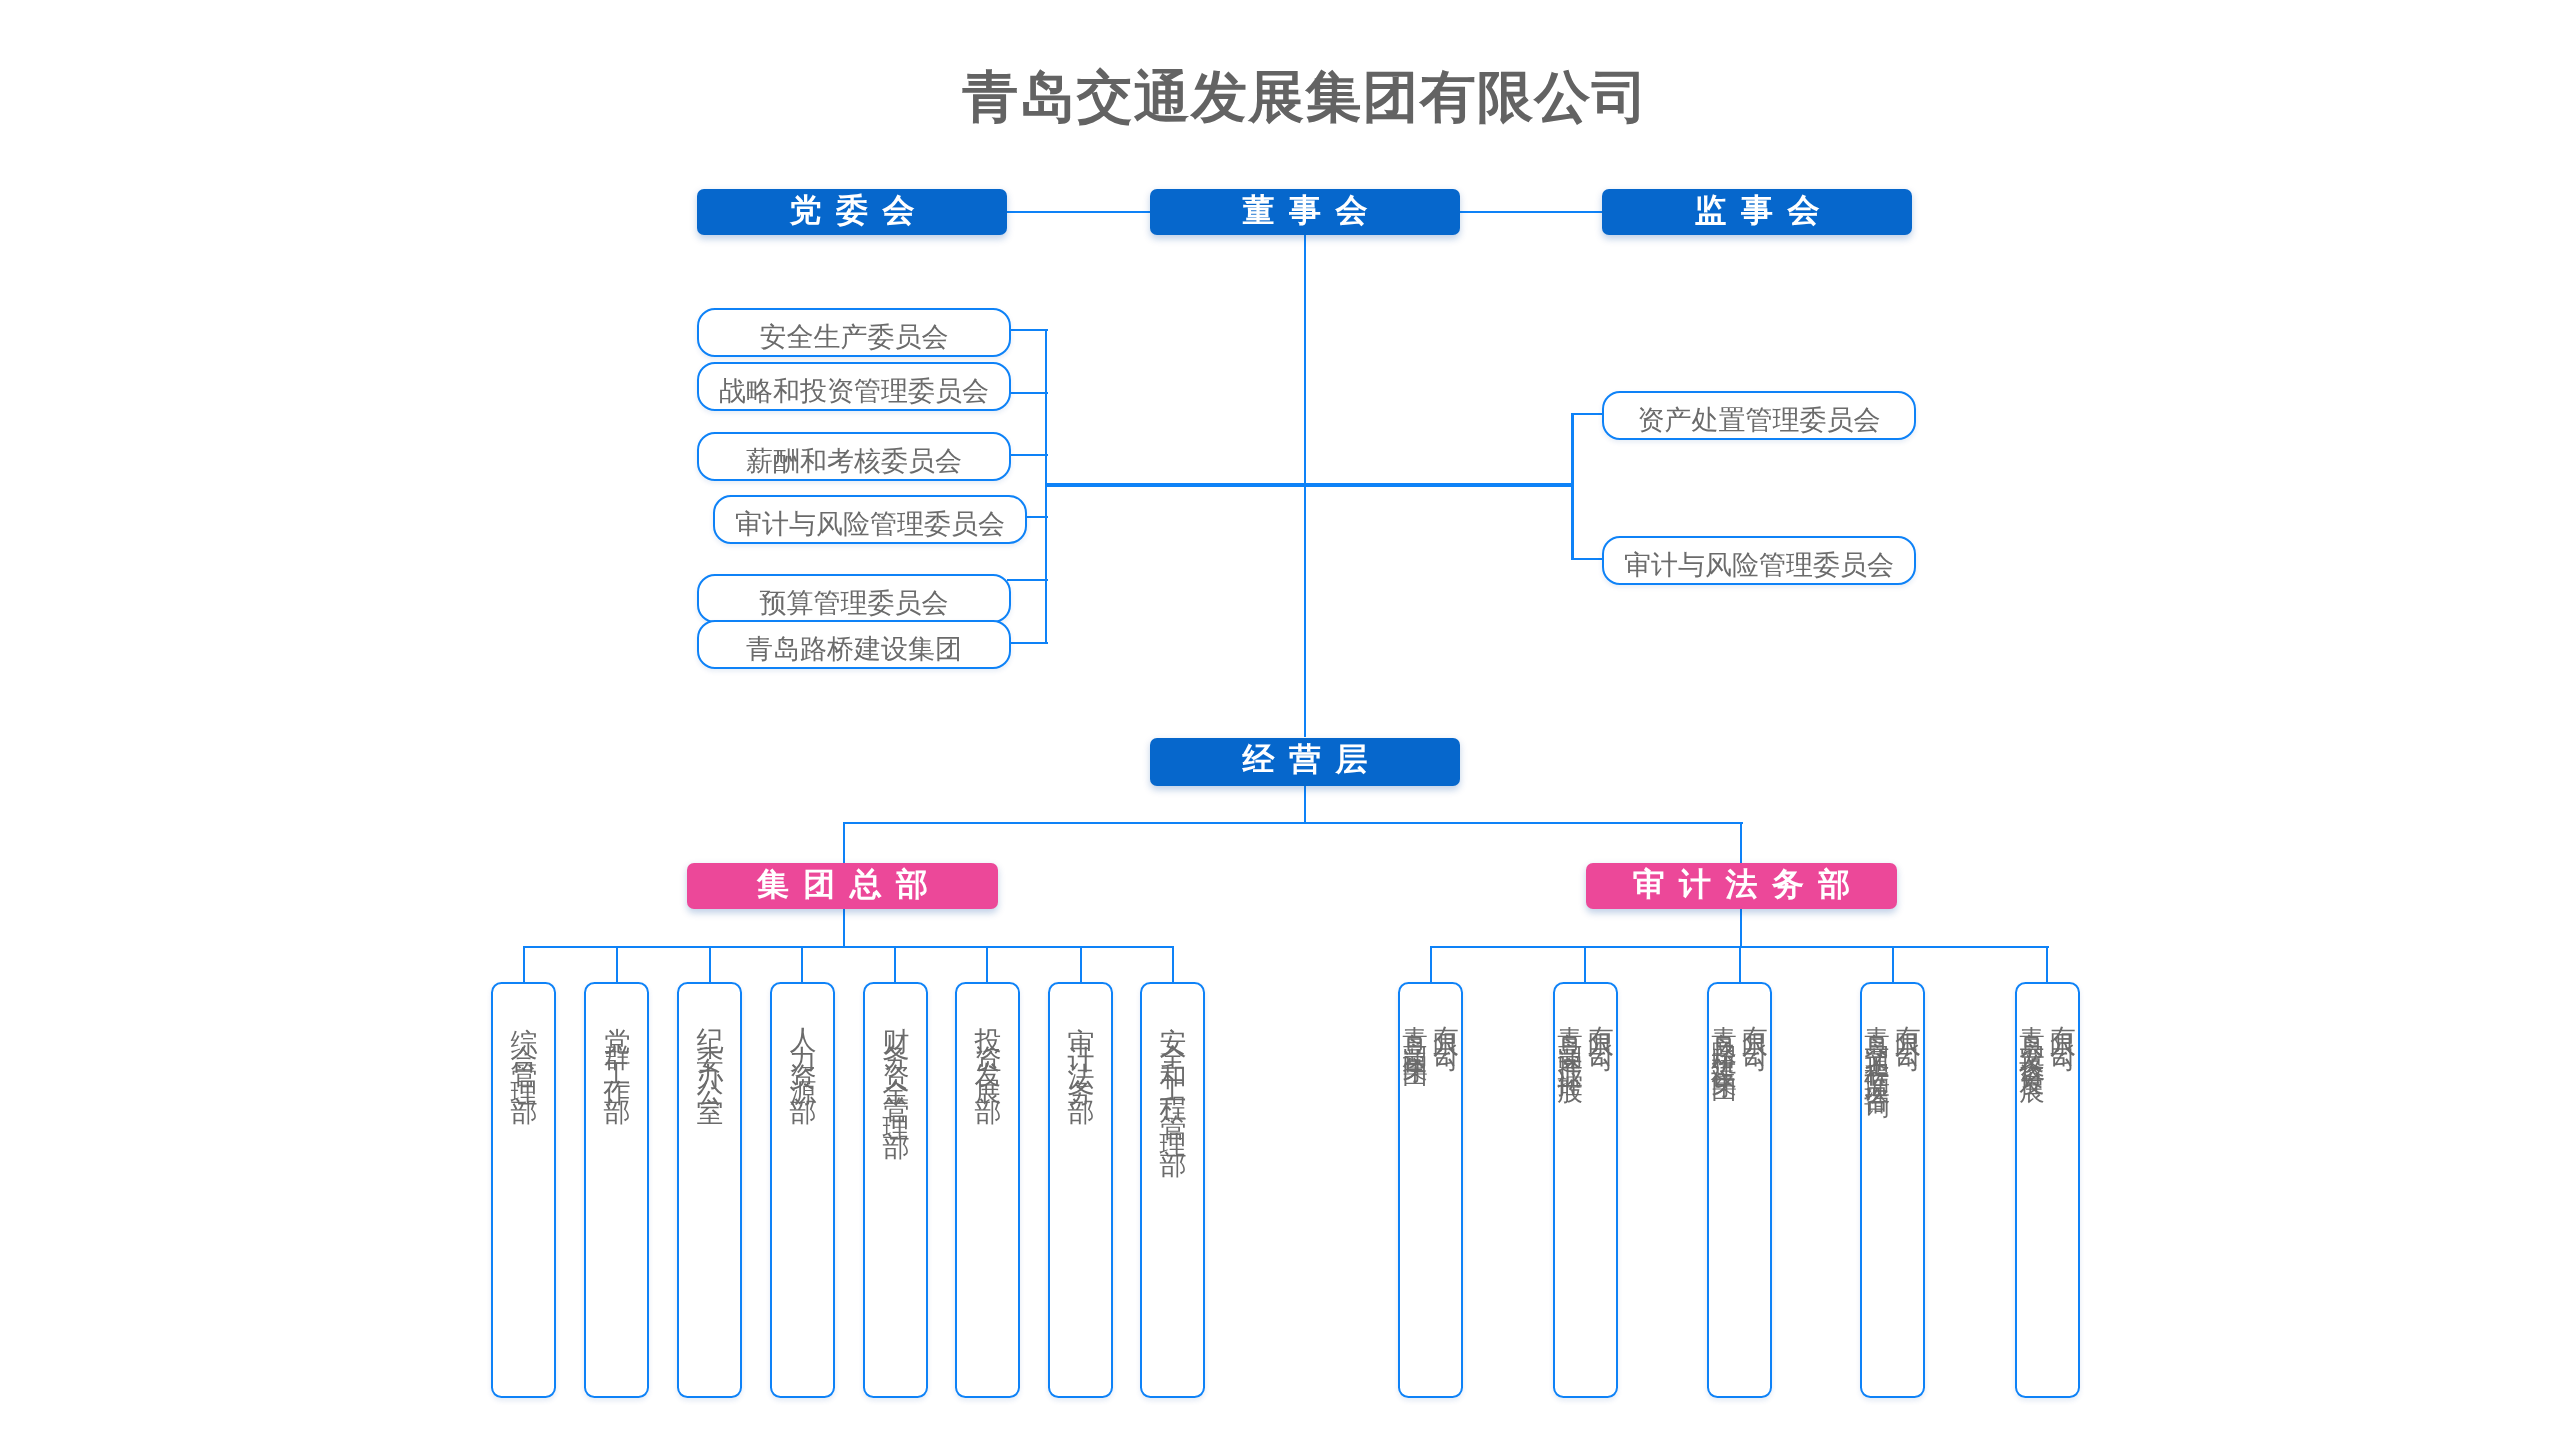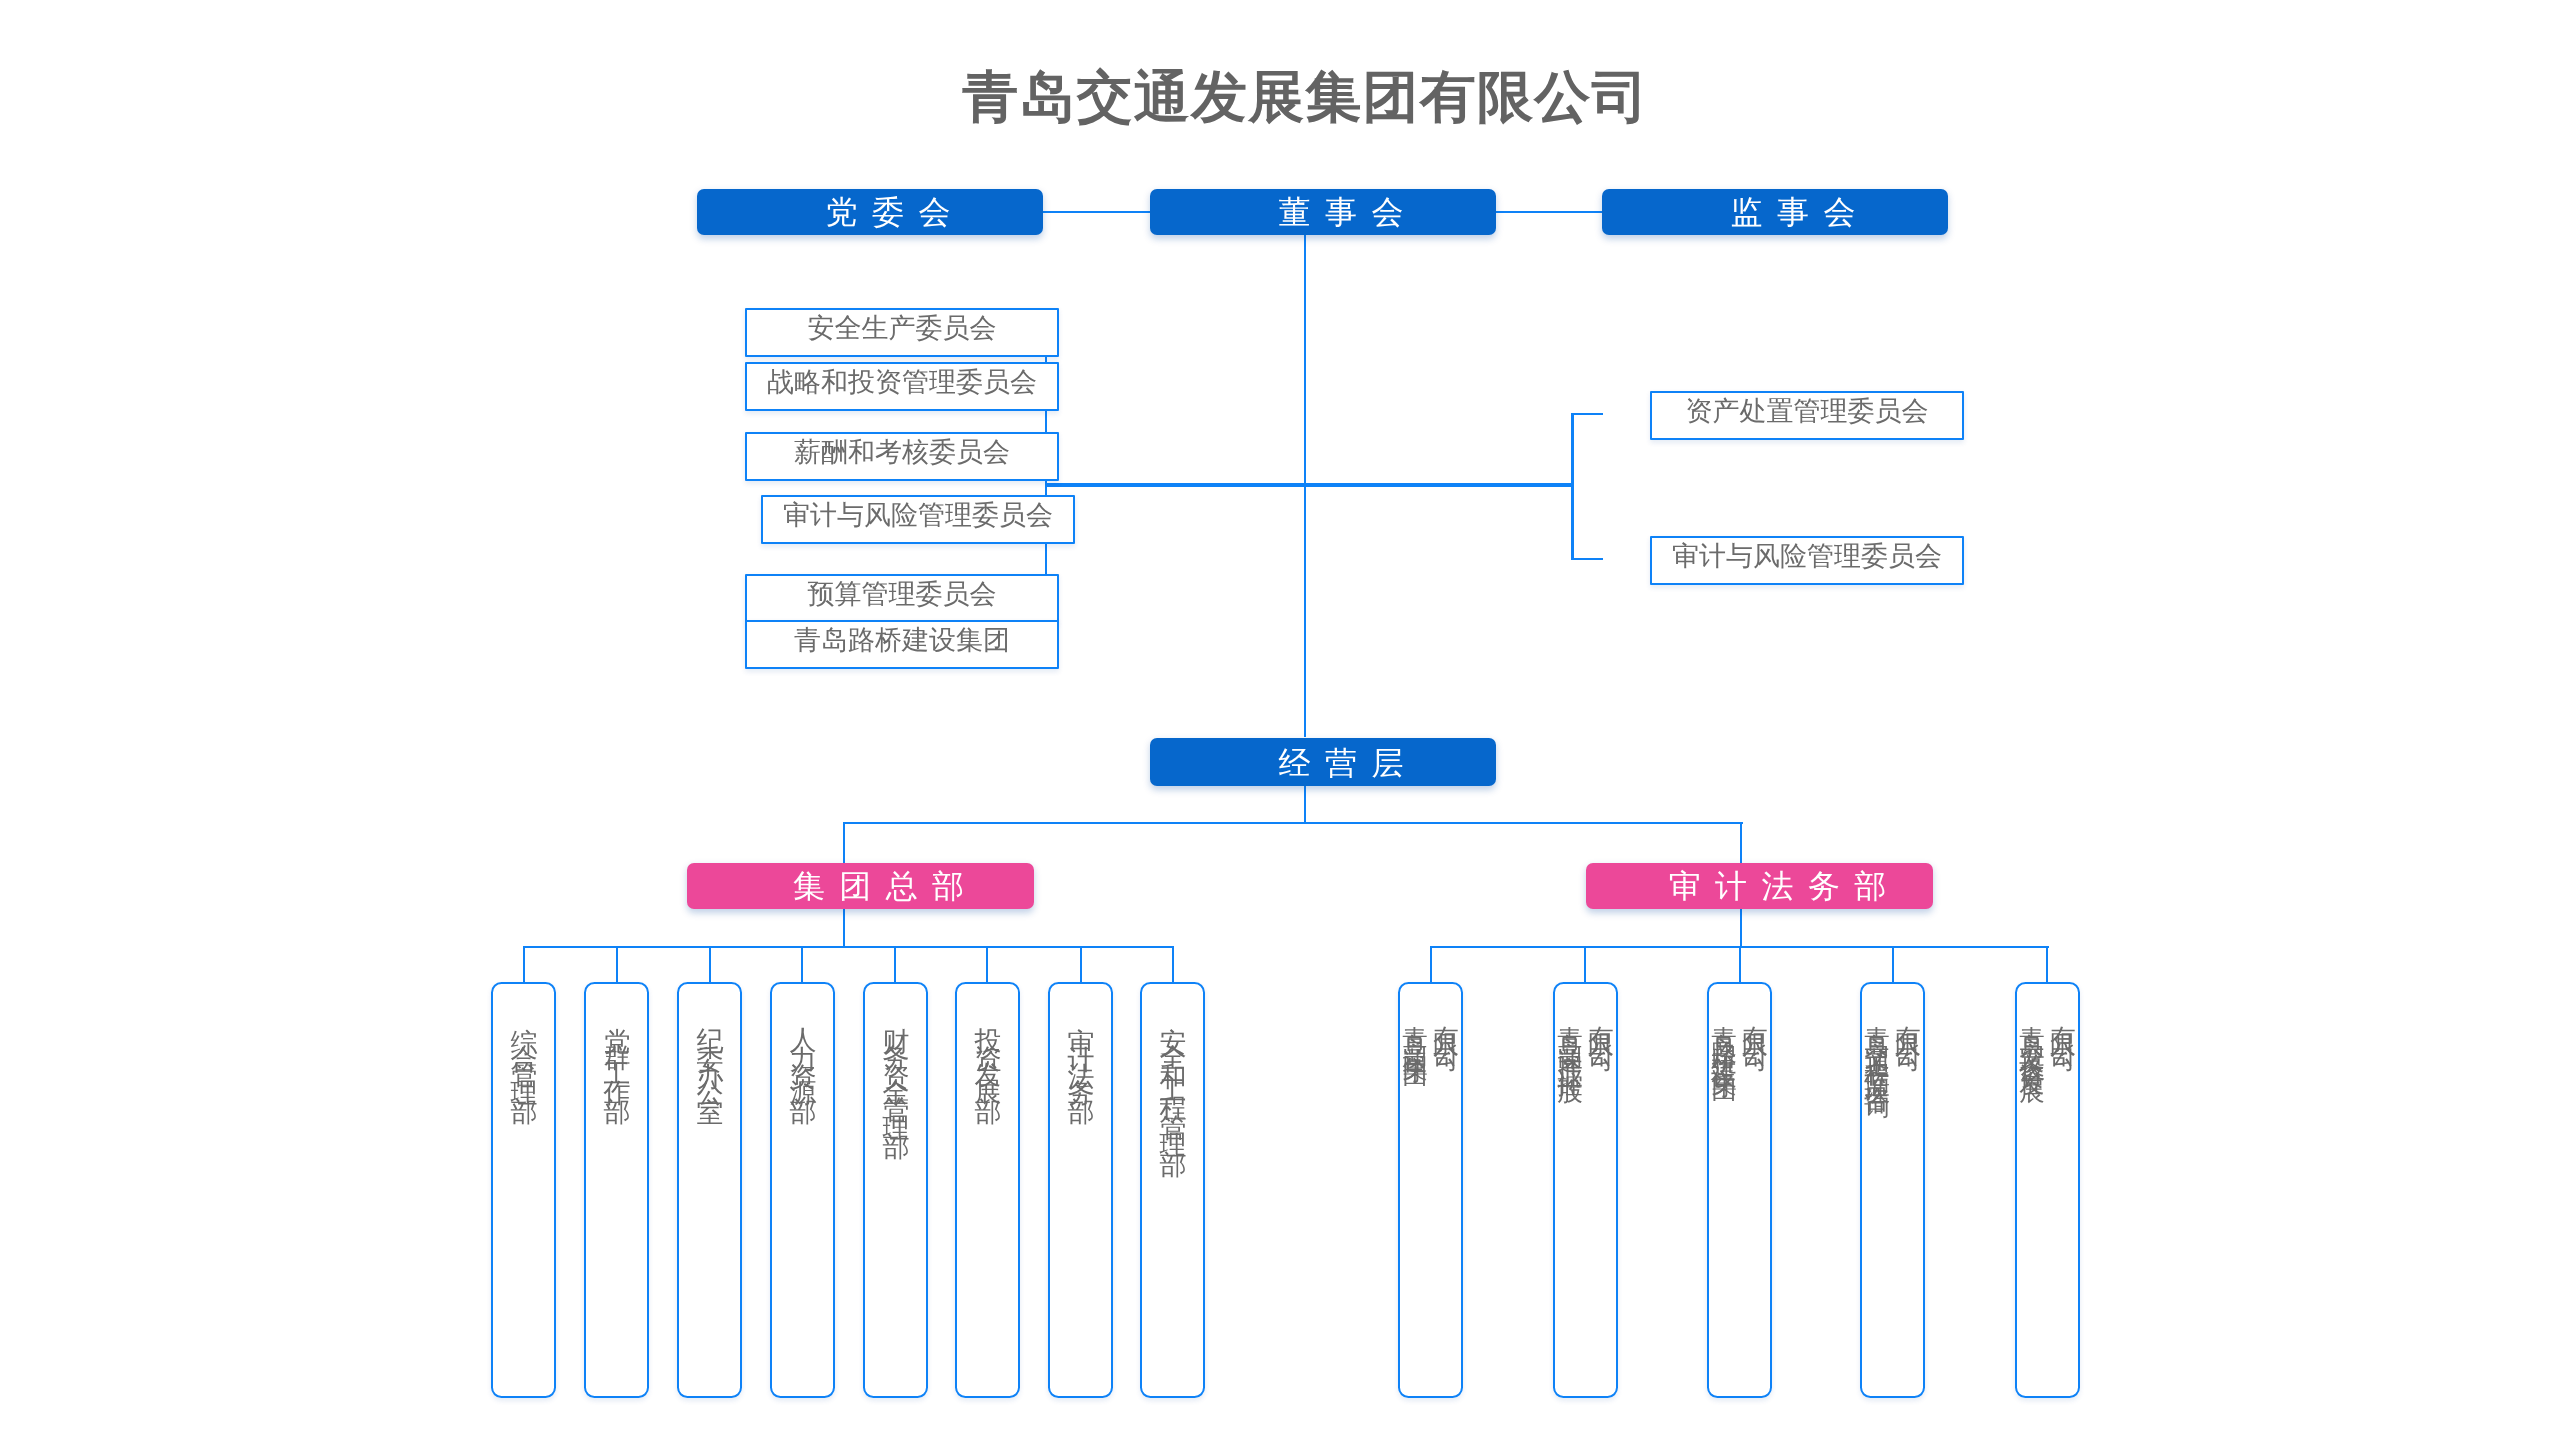--- a/index.html
+++ b/index.html
@@ -7,34 +7,32 @@
     position:relative;width:2576px;height:1449px;background:#ffffff;overflow:hidden;
     font-family:"Liberation Sans","DejaVu Sans",sans-serif;
   }
   #title{
     position:absolute;top:60px;left:0;width:100%;text-align:center;margin:0;
     transform:translateX(17.4px);
     font-size:56px;font-weight:700;color:#636363;letter-spacing:1.2px;
   }
   .line{position:absolute;background:#0E82F7;}
   .fillbox{
-    position:absolute;display:flex;align-items:flex-end;justify-content:center;
-    border-radius:7px;color:#ffffff;font-size:32px;font-weight:400;
+    position:absolute;display:flex;align-items:flex-start;justify-content:center;
+    border-radius:7px;color:#ffffff;font-size:32px;font-weight:700;
     box-shadow:0 3.5px 7px rgba(6,70,160,0.25);
-    padding-left:36px;
   }
   .fillbox .sp{letter-spacing:0.45em;margin-right:-0.45em;white-space:nowrap;}
   .dark{background:#0667CC;}
   .bright{background:#ec4899;}
   .outbox{
-    position:absolute;display:flex;align-items:flex-start;justify-content:center;
-    background:#ffffff;border:2.3px solid #0E82F7;border-radius:1px;
+    position:absolute;display:flex;align-items:flex-end;justify-content:center;
+    background:#ffffff;border:2.3px solid #0E82F7;border-radius:18px;
     color:#6B6B6B;font-size:27px;box-shadow:0 2.3px 5.8px rgba(6,70,160,0.10);
     white-space:nowrap;
-    margin-left:48px;
   }
   .vbox{
     position:absolute;background:#ffffff;border:2.3px solid #0E82F7;border-radius:10.4px;
     display:flex;justify-content:center;align-items:flex-start;
     box-shadow:0 2.3px 5.8px rgba(6,70,160,0.10);box-sizing:border-box;
   }
   .vtext{
     writing-mode:vertical-lr;text-orientation:upright;color:#6B6B6B;
     padding-top:22px;
   }

